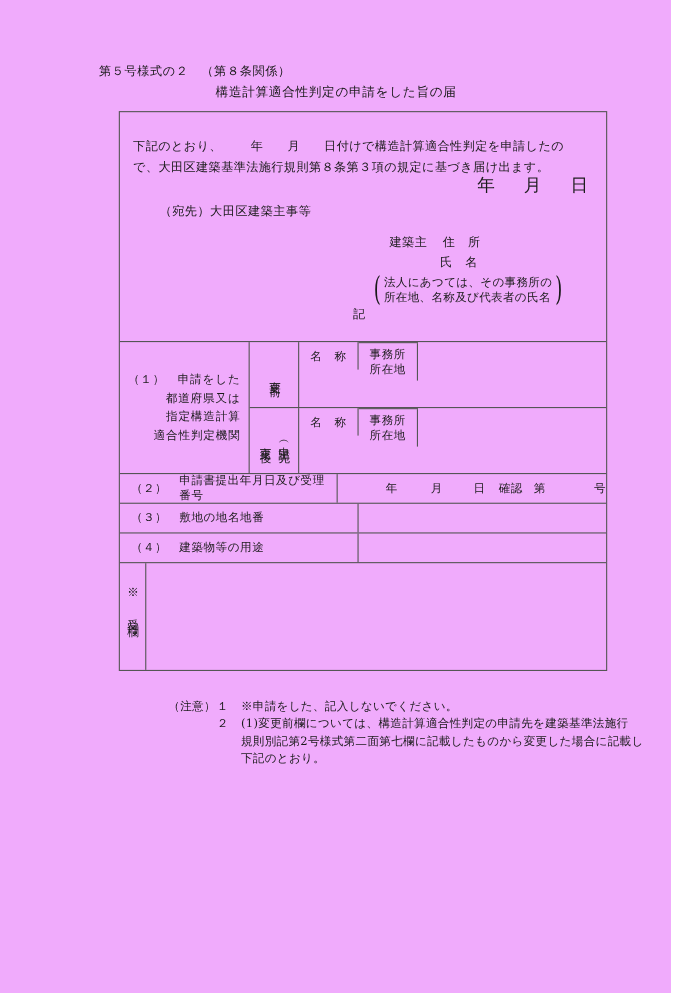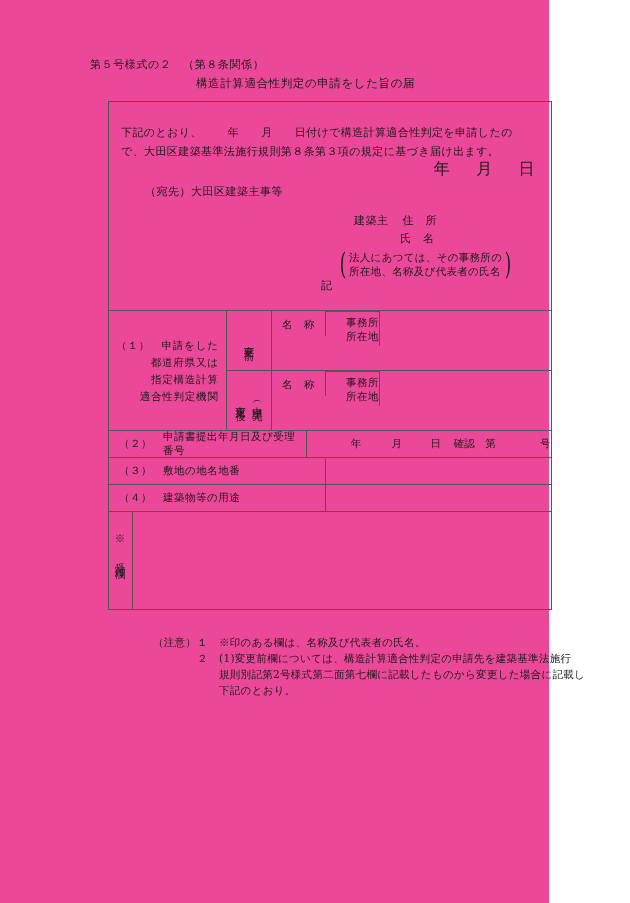--- a/index.html
+++ b/index.html
@@ -11,23 +11,23 @@
     width: 630px;
     height: 903px;
     position: relative;
     font-family: "DejaVu Serif", "Liberation Serif", serif;
     color: #1a1a1a;
     overflow: hidden;
   }
   .page {
     position: absolute;
     left: 0; top: 0;
-    width: 549px;
+    width: 610px;
     height: 903px;
-    background: #ec4899;
+    background: #f0abfc;
   }
 
   
   .form-no {
     position: absolute;
     left: 90px;
     top: 57px;
     font-size: 11px;
     letter-spacing: 0.6px;
     white-space: nowrap;
@@ -194,21 +194,21 @@
     display: flex;
     align-items: center;
     justify-content: center;
     font-size: 10.5px;
     letter-spacing: 0.5px;
     line-height: 14px;
     text-align: center;
   }
   .c-val { flex: 1; }
   .h-name { height: 25px; }
-  .h-addr { height: 34px; justify-content: flex-end; }
+  .h-addr { height: 34px; }
 
   .grp-divider { border-top: 1px solid #555; }
 
   
   .c-num {
     width: 217px;
     box-sizing: border-box;
     border-right: 1px solid #555;
     padding-left: 10px;
     font-size: 10.5px;
@@ -382,21 +382,21 @@
       </div>
       <div class="c-recv-body"></div>
     </div>
 
   </div>
 
   <div class="notes">
     <div class="note-row">
       <span class="note-head">（注意）</span>
       <span class="note-idx">１</span>
-      <span class="note-body">※印のある欄は、名称及び代表者の氏名。</span>
+      <span class="note-body">※申請をした、記入しないでください。</span>
     </div>
     <div class="note-row note-row-2">
       <span class="note-head"></span>
       <span class="note-idx">２</span>
       <span class="note-body">(1)変更前欄については、構造計算適合性判定の申請先を建築基準法施行</span>
     </div>
     <div class="note-cont">規則別記第2号様式第二面第七欄に記載したものから変更した場合に記載し</div>
     <div class="note-cont">下記のとおり。</div>
   </div>
 

